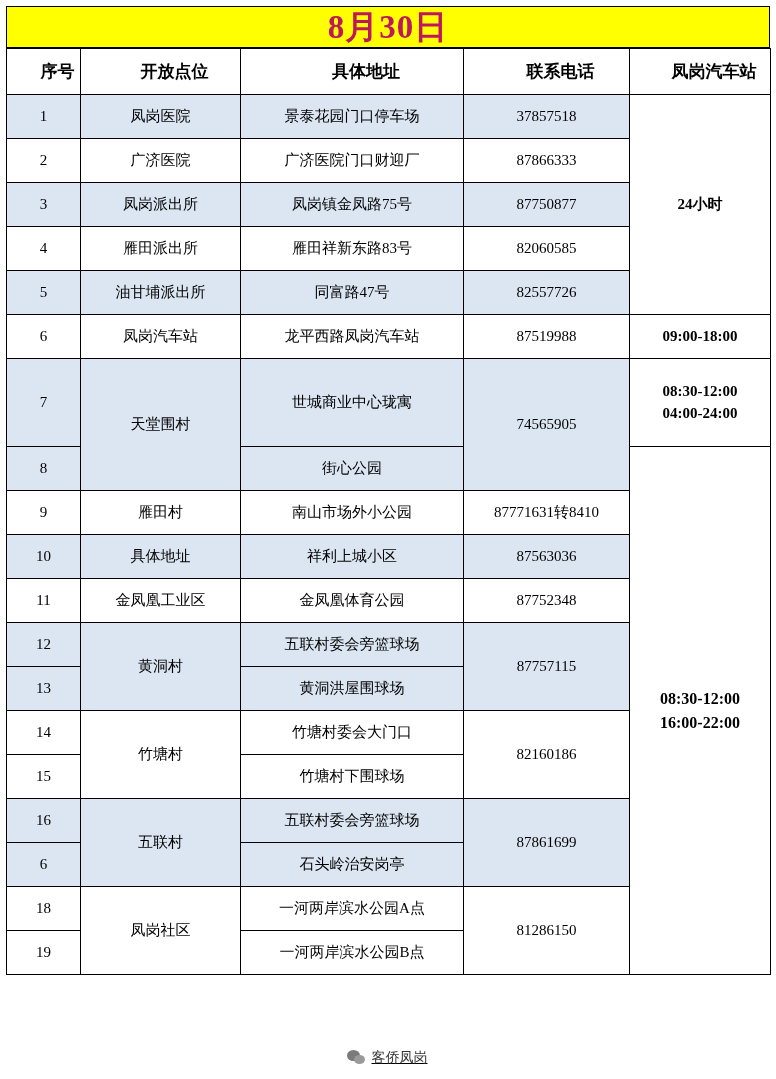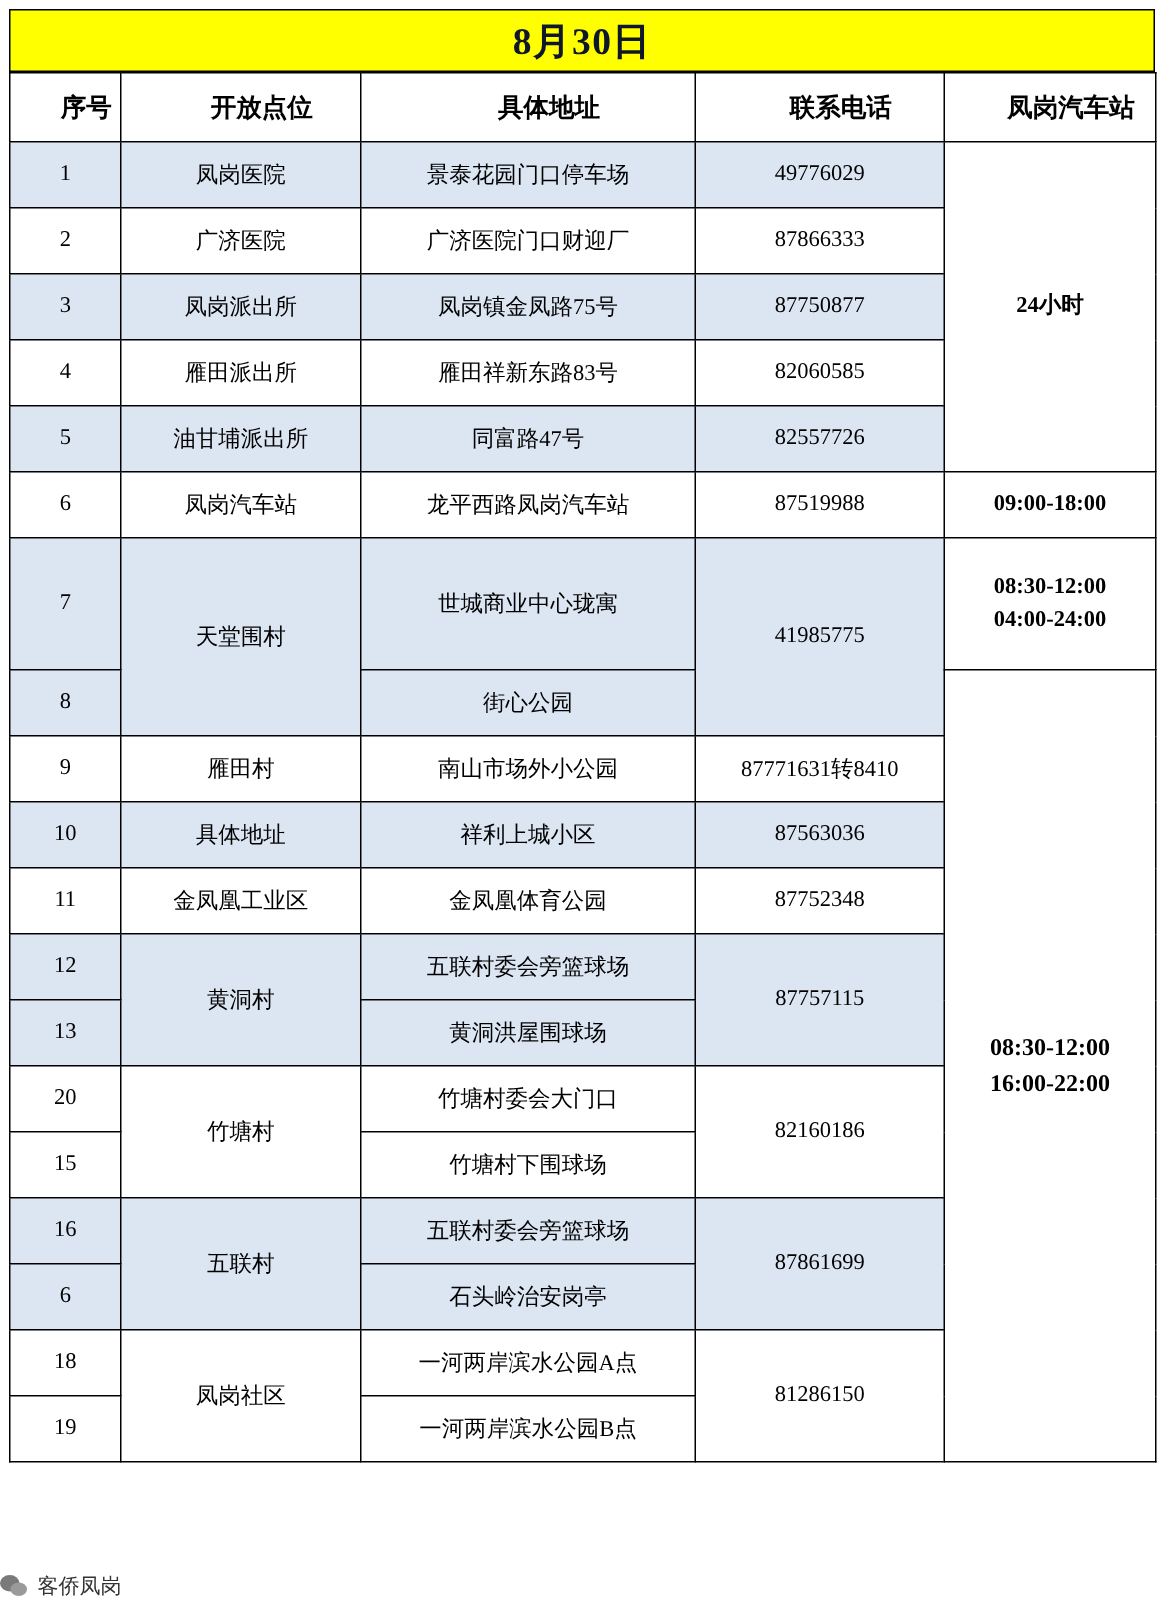--- a/index.html
+++ b/index.html
@@ -24,22 +24,22 @@
   .title-bar {
     background: #ffff00;
     border: 1px solid #000000;
     height: 42px;
     display: flex;
     align-items: center;
     justify-content: center;
     box-sizing: border-box;
   }
   .title-text {
-    color: #0f172a;
-    font-size: 25px;
+    color: #be185d;
+    font-size: 33px;
     font-weight: bold;
     letter-spacing: 1px;
     text-align: center;
   }
   table.sched {
     border-collapse: collapse;
     width: 100%;
     table-layout: fixed;
     border-top: none;
   }
@@ -73,23 +73,24 @@
     line-height: 1.45;
   }
   .footer {
     position: absolute;
     left: 0;
     right: 0;
     bottom: 4px;
     height: 34px;
     display: flex;
     align-items: center;
-    justify-content: flex-start;
+    justify-content: center;
     padding-right: 2px;
     box-sizing: border-box;
+    text-decoration: underline;
   }
   .footer-brand {
     display: flex;
     align-items: center;
     gap: 6px;
     font-size: 14px;
     color: #333333;
     font-family: "Liberation Sans", sans-serif;
   }
   .wechat-icon {
@@ -131,21 +132,21 @@
         <th>联系电话</th>
         <th>凤岗汽车站</th>
       </tr>
     </thead>
     <tbody>
 
       <tr class="row-blue">
         <td>1</td>
         <td>凤岗医院</td>
         <td>景泰花园门口停车场</td>
-        <td>49776029</td>
+        <td>37857518</td>
         <td class="time-cell cell-white" rowspan="5">24小时</td>
       </tr>
 
       <tr class="row-white">
         <td>2</td>
         <td>广济医院</td>
         <td>广济医院门口财迎厂</td>
         <td>87866333</td>
       </tr>
 
@@ -175,21 +176,21 @@
         <td>凤岗汽车站</td>
         <td>龙平西路凤岗汽车站</td>
         <td>87519988</td>
         <td class="time-cell cell-white">09:00-18:00</td>
       </tr>
 
       <tr class="row-blue">
         <td style="height:88px">7</td>
         <td rowspan="2">天堂围村</td>
         <td style="height:88px">世城商业中心珑寓</td>
-        <td rowspan="2">41985775</td>
+        <td rowspan="2">74565905</td>
         <td class="time-cell cell-white" style="height:88px">
           <div>08:30-12:00</div>
           <div>04:00-24:00</div>
         </td>
       </tr>
 
       <tr class="row-blue">
         <td>8</td>
         <td>街心公园</td>
         <td class="cell-white" rowspan="12">
@@ -225,21 +226,21 @@
         <td>五联村委会旁篮球场</td>
         <td rowspan="2">87757115</td>
       </tr>
 
       <tr class="row-blue">
         <td>13</td>
         <td>黄洞洪屋围球场</td>
       </tr>
 
       <tr class="row-white">
-        <td>20</td>
+        <td>14</td>
         <td rowspan="2">竹塘村</td>
         <td>竹塘村委会大门口</td>
         <td rowspan="2">82160186</td>
       </tr>
 
       <tr class="row-white">
         <td>15</td>
         <td>竹塘村下围球场</td>
       </tr>
 

